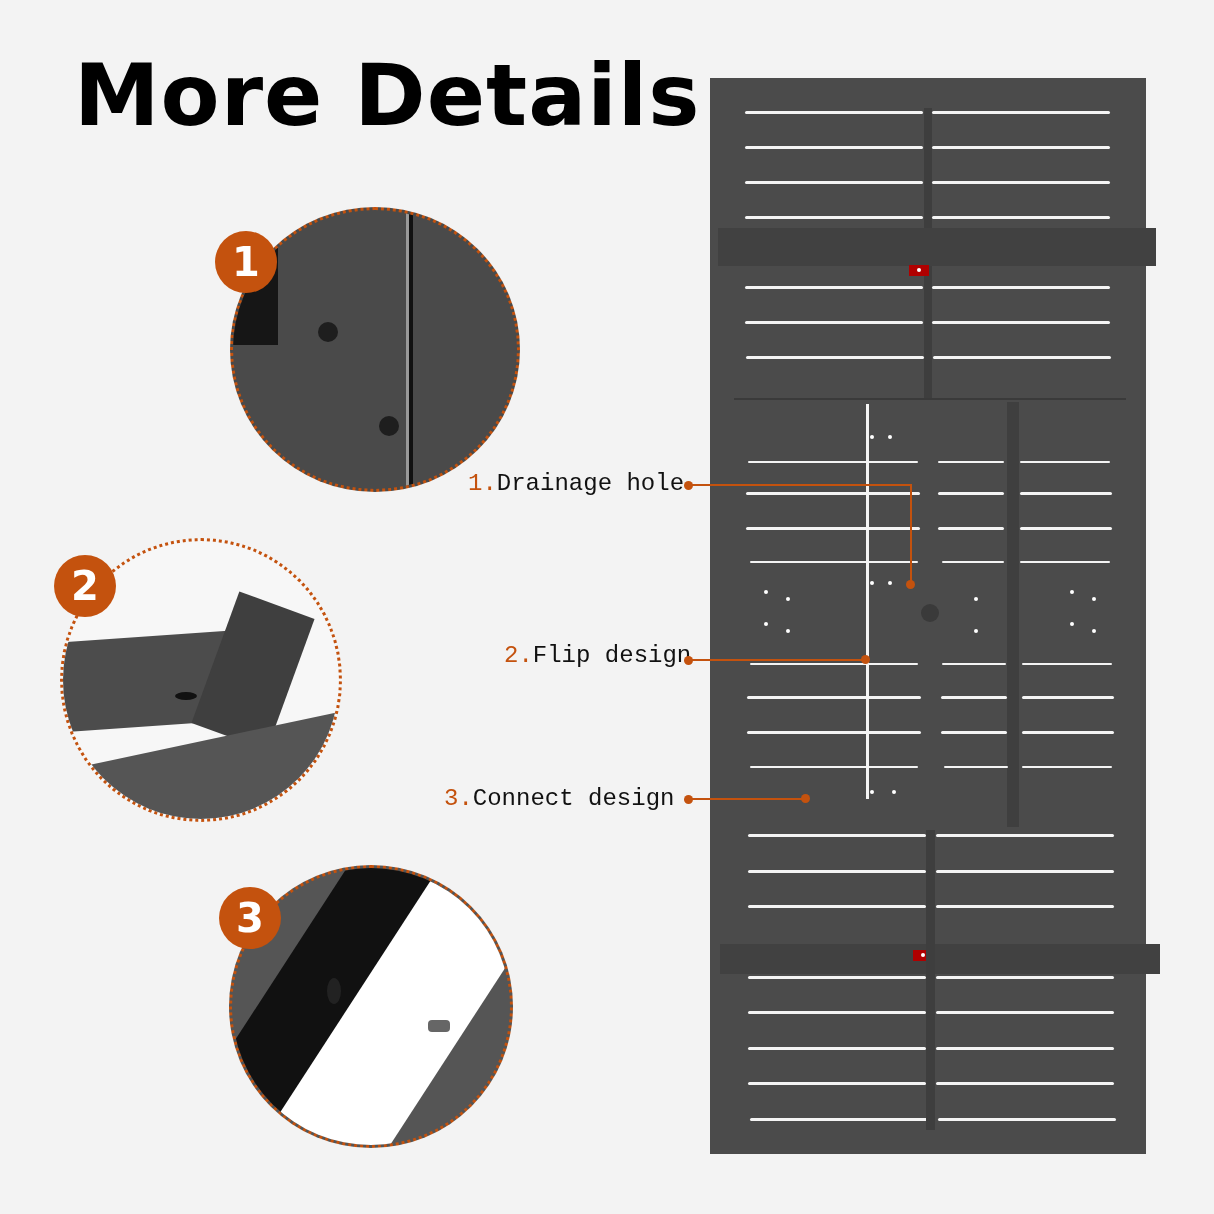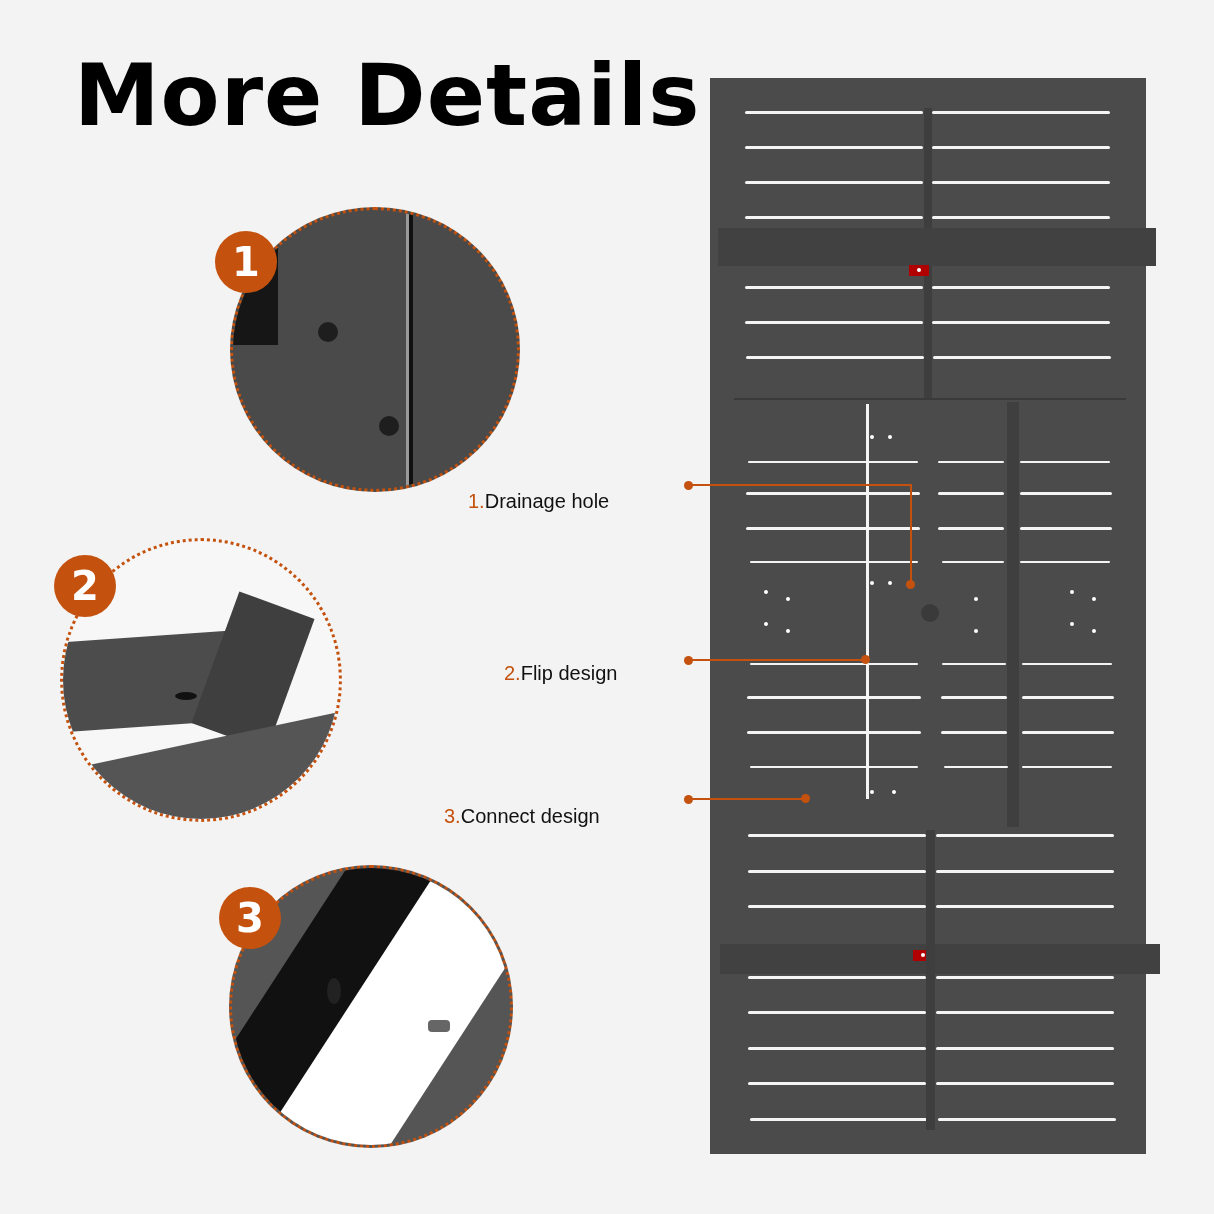--- a/index.html
+++ b/index.html
@@ -1,20 +1,20 @@
 <!DOCTYPE html>
 <html><head>
 <meta charset="utf-8">
 <style>
   html,body{margin:0;padding:0;}
   body{width:1214px;height:1214px;background:#f3f3f3;position:relative;overflow:hidden;font-family:"Liberation Sans","DejaVu Sans",sans-serif;}
   .title{position:absolute;left:74px;top:52px;font-size:86px;font-weight:bold;color:#000;letter-spacing:1px;line-height:1;font-family:"DejaVu Sans","Liberation Sans",sans-serif;}
   .circle{position:absolute;border-radius:50%;border:3px dotted #c4520e;overflow:hidden;box-sizing:border-box;}
   .badge{position:absolute;width:62px;height:62px;border-radius:50%;background:#c4520e;color:#fff;font-size:40px;font-weight:bold;display:flex;align-items:center;justify-content:center;z-index:3;font-family:"DejaVu Sans",sans-serif;}
-  .label{position:absolute;font-size:20px;color:#111;white-space:nowrap;font-family:Liberation Sans, sans-serif;margin-top:20px;}
+  .label{position:absolute;font-size:24px;color:#111;white-space:nowrap;font-family:Liberation Mono, monospace;}
   .label .num{color:#c4520e;}
   .lead{position:absolute;background:#c4520e;}
   .dot{position:absolute;width:9px;height:9px;border-radius:50%;background:#c4520e;}
   .table{position:absolute;left:710px;top:78px;width:436px;height:1076px;background:#4b4b4b;}
   .slat{position:absolute;height:3px;background:#f4f4f4;border-radius:2px;}
   .seg{position:absolute;background:#454545;}
   .red{position:absolute;width:20px;height:11px;background:#b00000;}
   .red::after{content:"";position:absolute;left:8px;top:3px;width:4px;height:4px;border-radius:50%;background:#fff;}
   .wd{position:absolute;width:4px;height:4px;border-radius:50%;background:#fff;}
 </style>

